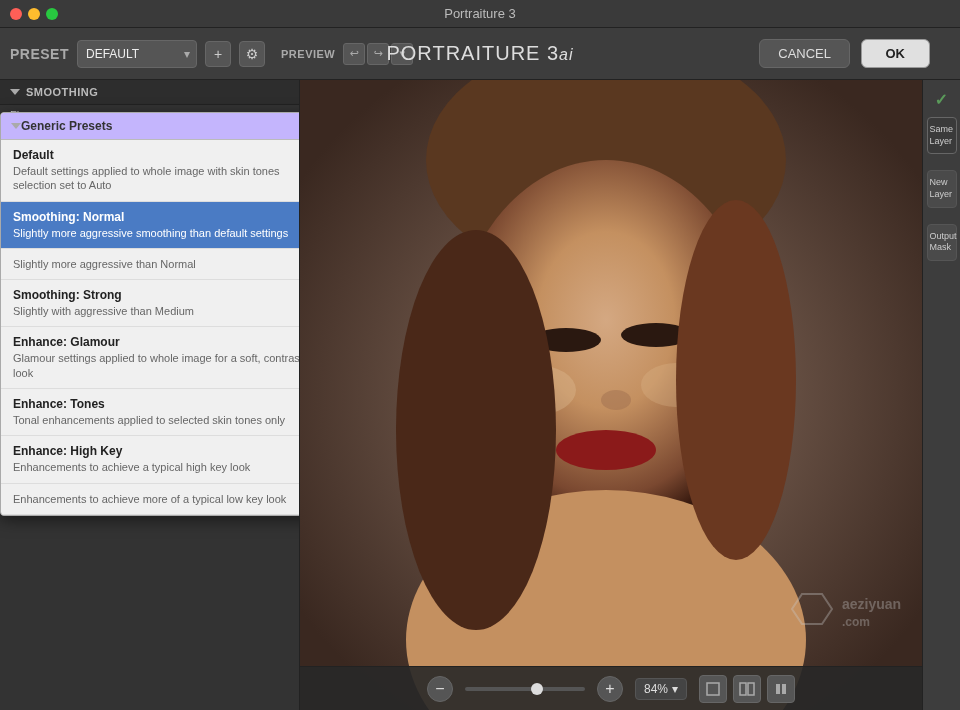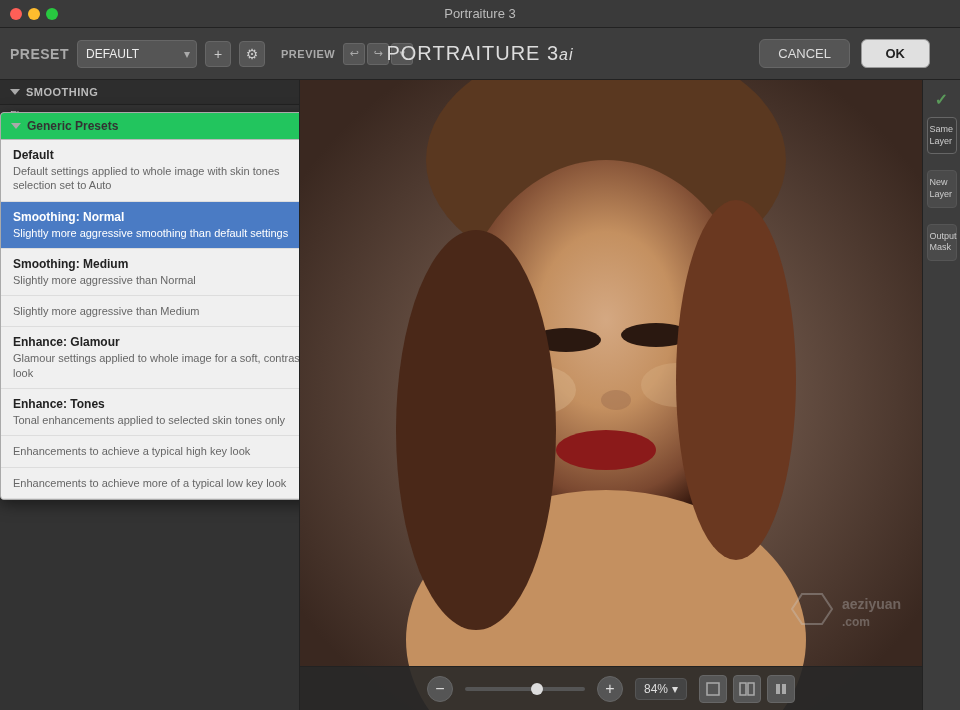--- a/index.html
+++ b/index.html
@@ -451,25 +451,24 @@
       left: 0;
       width: 330px;
       background: #f0f0f0;
       border: 1px solid #aaa;
       border-radius: 4px;
       box-shadow: 0 4px 16px rgba(0,0,0,0.5);
       z-index: 100;
       overflow: hidden;
     }
     .dropdown-header {
-      background: #22c55e;
+      background: #c4b5fd;
       padding: 6px 10px;
       display: flex;
       align-items: center;
-      gap: 6px;
       border-bottom: 1px solid #bbb;
     }
     .dropdown-header-text {
       font-size: 12px;
       font-weight: 600;
       color: #333;
     }
     .dropdown-item {
       padding: 8px 12px;
       cursor: pointer;
@@ -663,35 +662,36 @@
 
       <div class="dropdown-item">
         <div class="dropdown-item-title">Default</div>
         <div class="dropdown-item-desc">Default settings applied to whole image with skin tones selection set to Auto</div>
       </div>
       <div class="dropdown-item highlighted">
         <div class="dropdown-item-title">Smoothing: Normal</div>
         <div class="dropdown-item-desc">Slightly more aggressive smoothing than default settings</div>
       </div>
       <div class="dropdown-item">
-        <div class="dropdown-item-title">Smoothing: Medium</div>
         <div class="dropdown-item-desc">Slightly more aggressive than Normal</div>
       </div>
       <div class="dropdown-item">
-        <div class="dropdown-item-desc">Slightly more aggressive than Medium</div>
+        <div class="dropdown-item-title">Smoothing: Strong</div>
+        <div class="dropdown-item-desc">Slightly with aggressive than Medium</div>
       </div>
       <div class="dropdown-item">
         <div class="dropdown-item-title">Enhance: Glamour</div>
         <div class="dropdown-item-desc">Glamour settings applied to whole image for a soft, contrasty look</div>
       </div>
       <div class="dropdown-item">
         <div class="dropdown-item-title">Enhance: Tones</div>
         <div class="dropdown-item-desc">Tonal enhancements applied to selected skin tones only</div>
       </div>
       <div class="dropdown-item">
+        <div class="dropdown-item-title">Enhance: High Key</div>
         <div class="dropdown-item-desc">Enhancements to achieve a typical high key look</div>
       </div>
       <div class="dropdown-item">
         <div class="dropdown-item-desc">Enhancements to achieve more of a typical low key look</div>
       </div>
     </div>
 
   </div>
 
   <div class="image-area">

